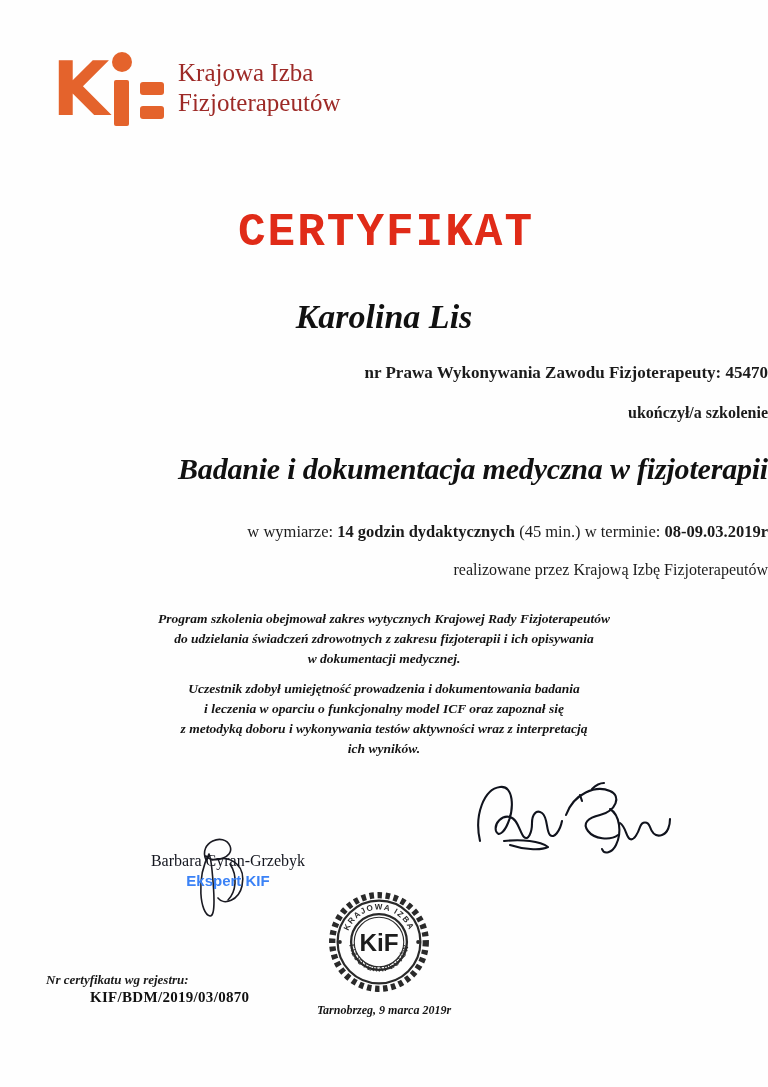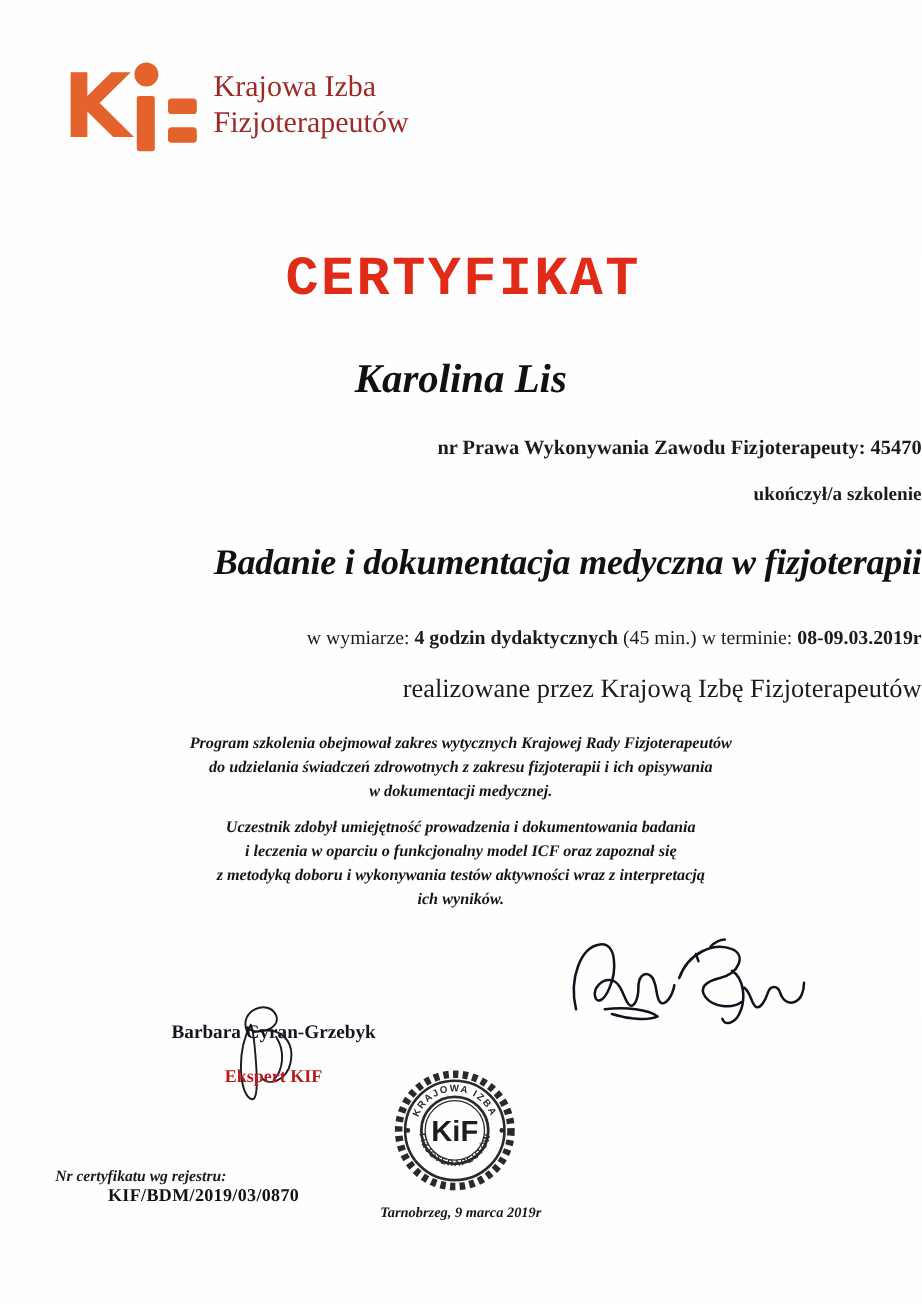--- a/index.html
+++ b/index.html
@@ -145,21 +145,21 @@
 
   .duration {
     top: 522px;
     font-size: 16.5px;
     font-family: "Liberation Serif", serif;
   }
   .duration b { font-weight: 700; }
 
   .organizer {
     top: 561px;
-    font-size: 22px;
+    font-size: 16px;
     font-family: "Liberation Serif", serif;
     font-weight: 500;
   }
 
   .para {
     position: absolute;
     left: 0;
     width: 100%;
     text-align: center;
     font-family: "Liberation Serif", serif;
@@ -176,30 +176,30 @@
   .sig-block {
     position: absolute;
     text-align: center;
     font-family: "Liberation Sans", sans-serif;
   }
   .sig-left { left: 103px; top: 852px; width: 250px; }
   .sig-right { left: 425px; top: 845px; width: 300px; }
 
   .sig-name {
     font-family: "Liberation Serif", serif;
-    font-weight: 700;
+    font-weight: 400;
     font-size: 16px;
     color: #14161f;
   }
   .sig-role {
-    font-family: Liberation Serif, serif;
+    font-family: Liberation Sans, sans-serif;
     font-weight: 600;
     font-size: 15px;
-    color: #b91c1c;
-    margin-top: 20px;
+    color: #3b82f6;
+    margin-top: 2px;
   }
 
   .scribble {
     position: absolute;
     pointer-events: none;
   }
   .scribble-left { left: 176px; top: 830px; }
   .scribble-right { left: 470px; top: 775px; }
 
   
@@ -270,21 +270,21 @@
 
   <div class="recipient">Karolina Lis</div>
 
   <div class="line-center pwz">nr Prawa Wykonywania Zawodu Fizjoterapeuty: 45470</div>
 
   <div class="line-center course-title">Badanie i dokumentacja medyczna w fizjoterapii</div>
 
   <div class="line-center completed">ukończył/a szkolenie</div>
 
   <div class="line-center duration">
-    <span>w wymiarze: </span><b>4 godzin dydaktycznych</b><span> (45 min.) w terminie: </span><b>08-09.03.2019r</b>
+    <span>w wymiarze: </span><b>14 godzin dydaktycznych</b><span> (45 min.) w terminie: </span><b>08-09.03.2019r</b>
   </div>
 
   <div class="line-center organizer">realizowane przez Krajową Izbę Fizjoterapeutów</div>
 
   <div class="para para2">
     <div>Uczestnik zdobył umiejętność prowadzenia i dokumentowania badania</div>
     <div>i leczenia w oparciu o funkcjonalny model ICF oraz zapoznał się</div>
     <div>z metodyką doboru i wykonywania testów aktywności wraz z interpretacją</div>
     <div>ich wyników.</div>
   </div>

